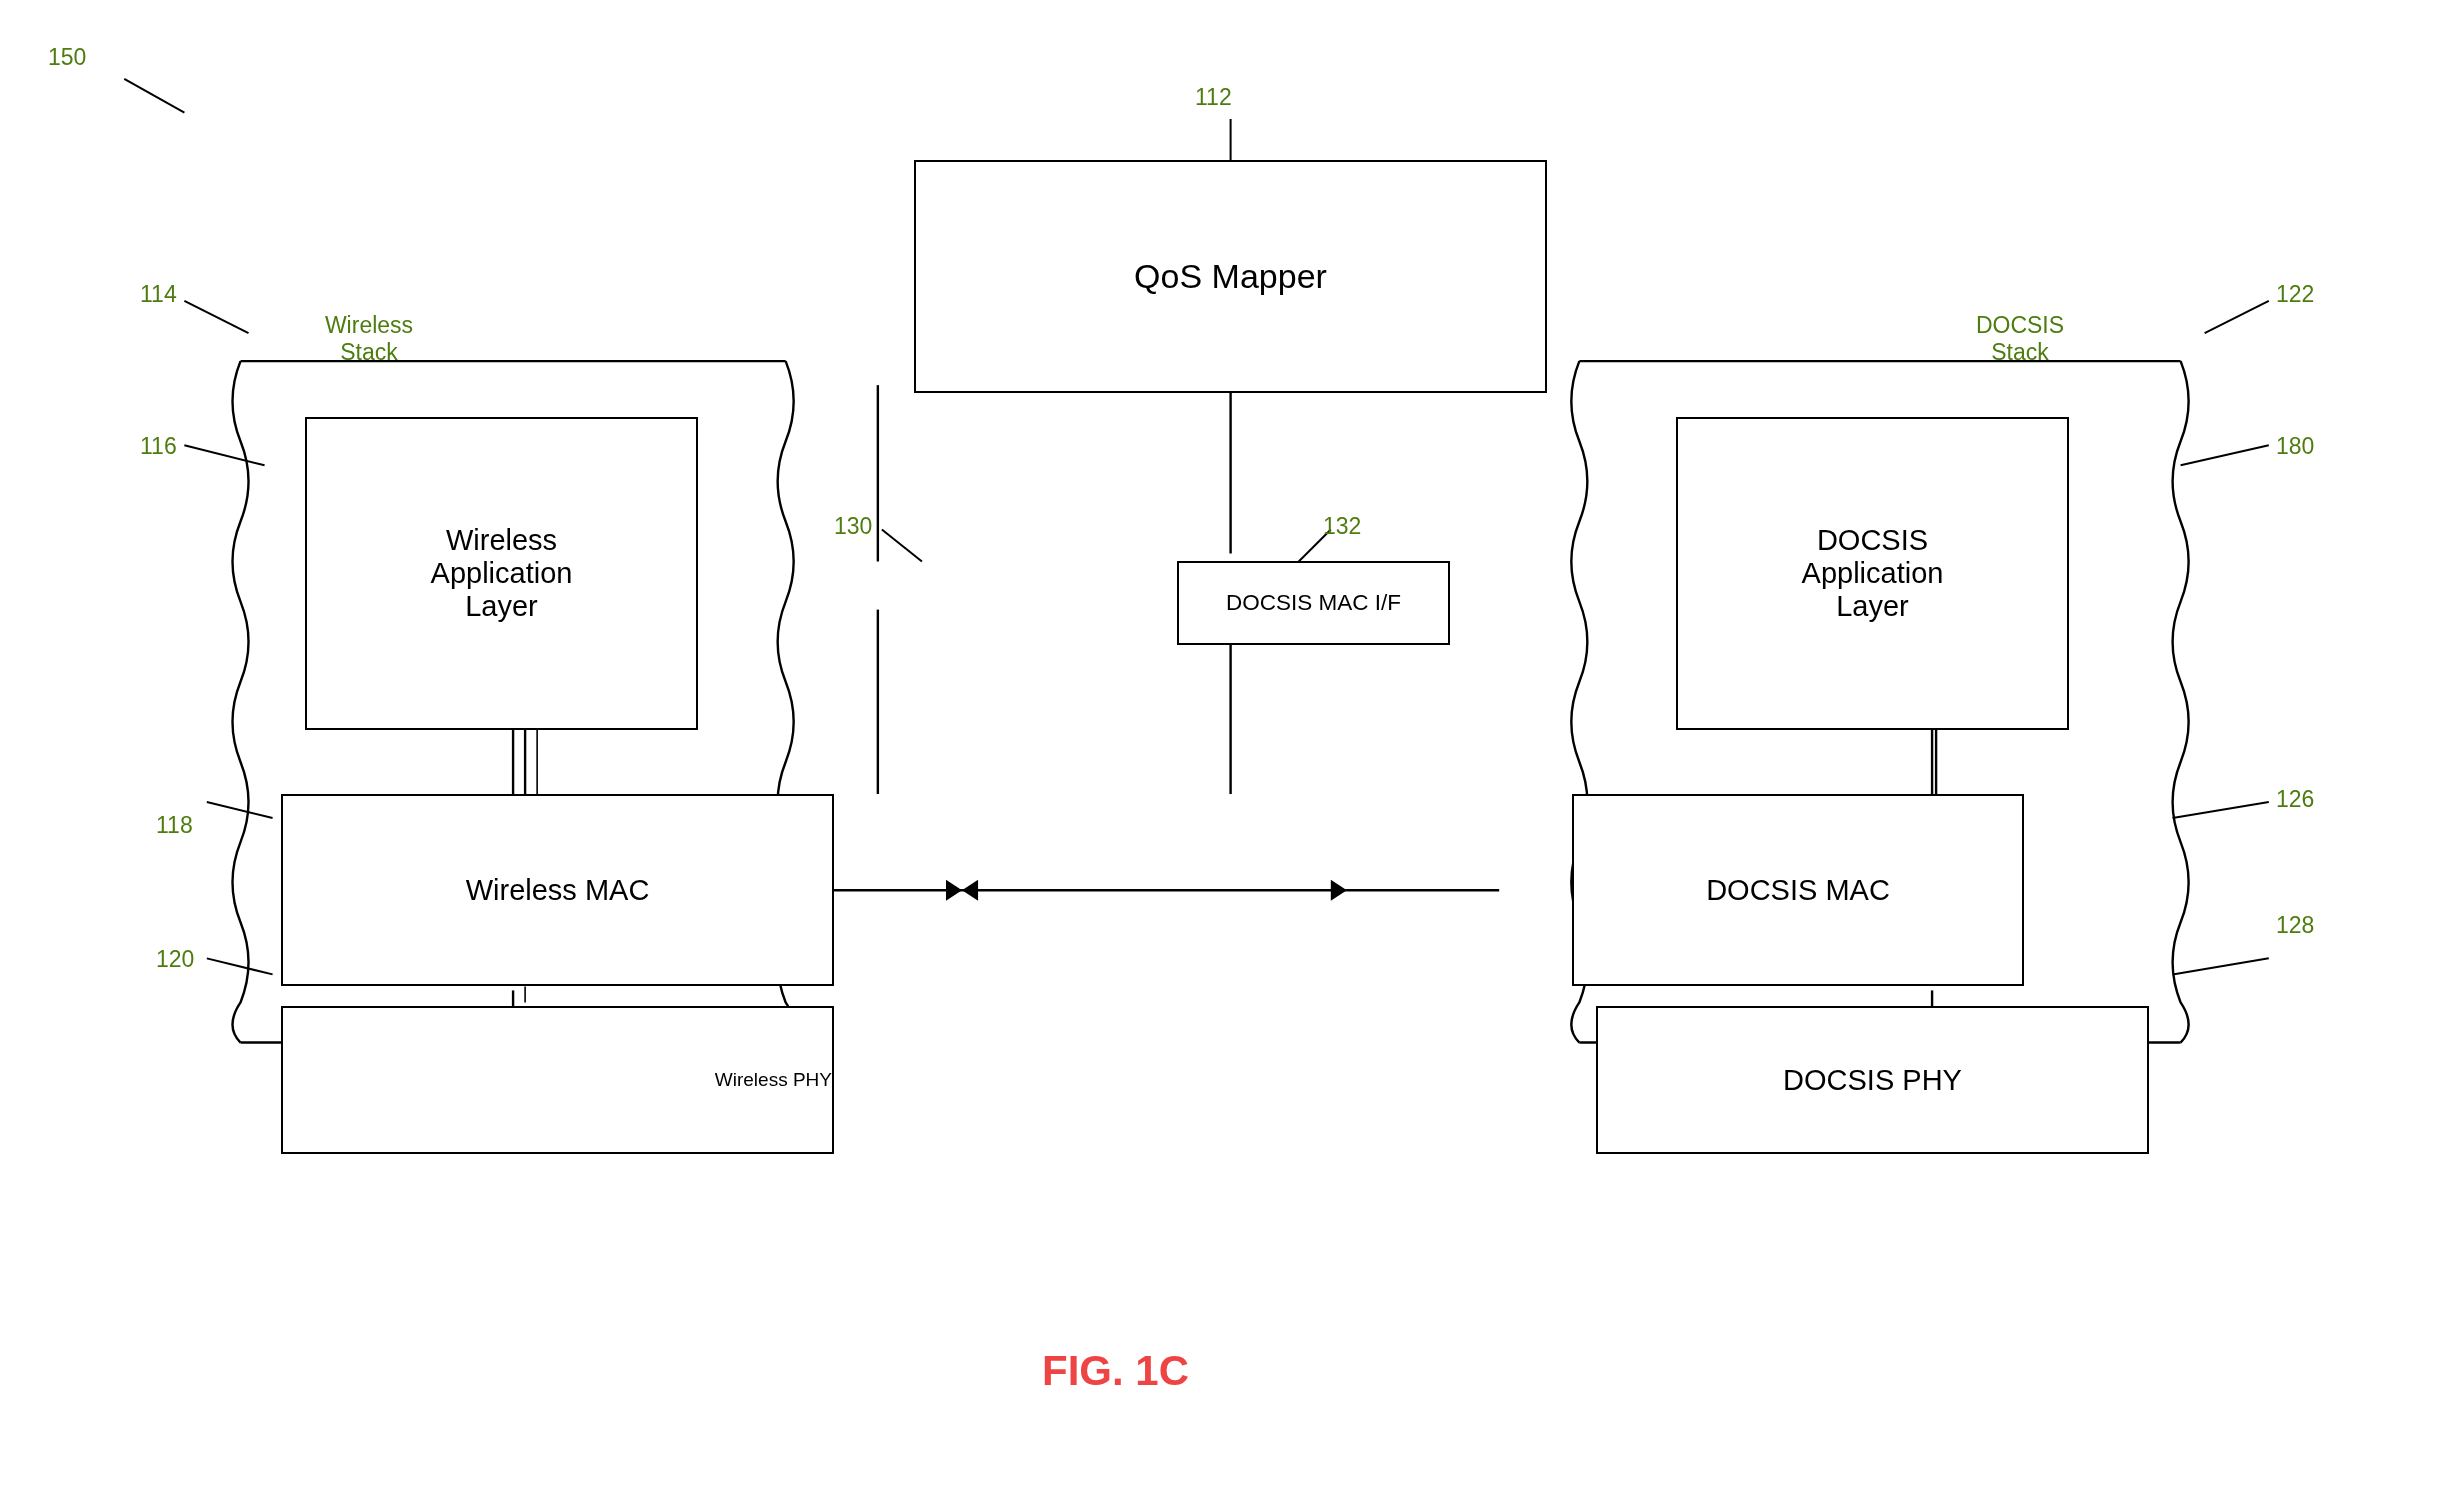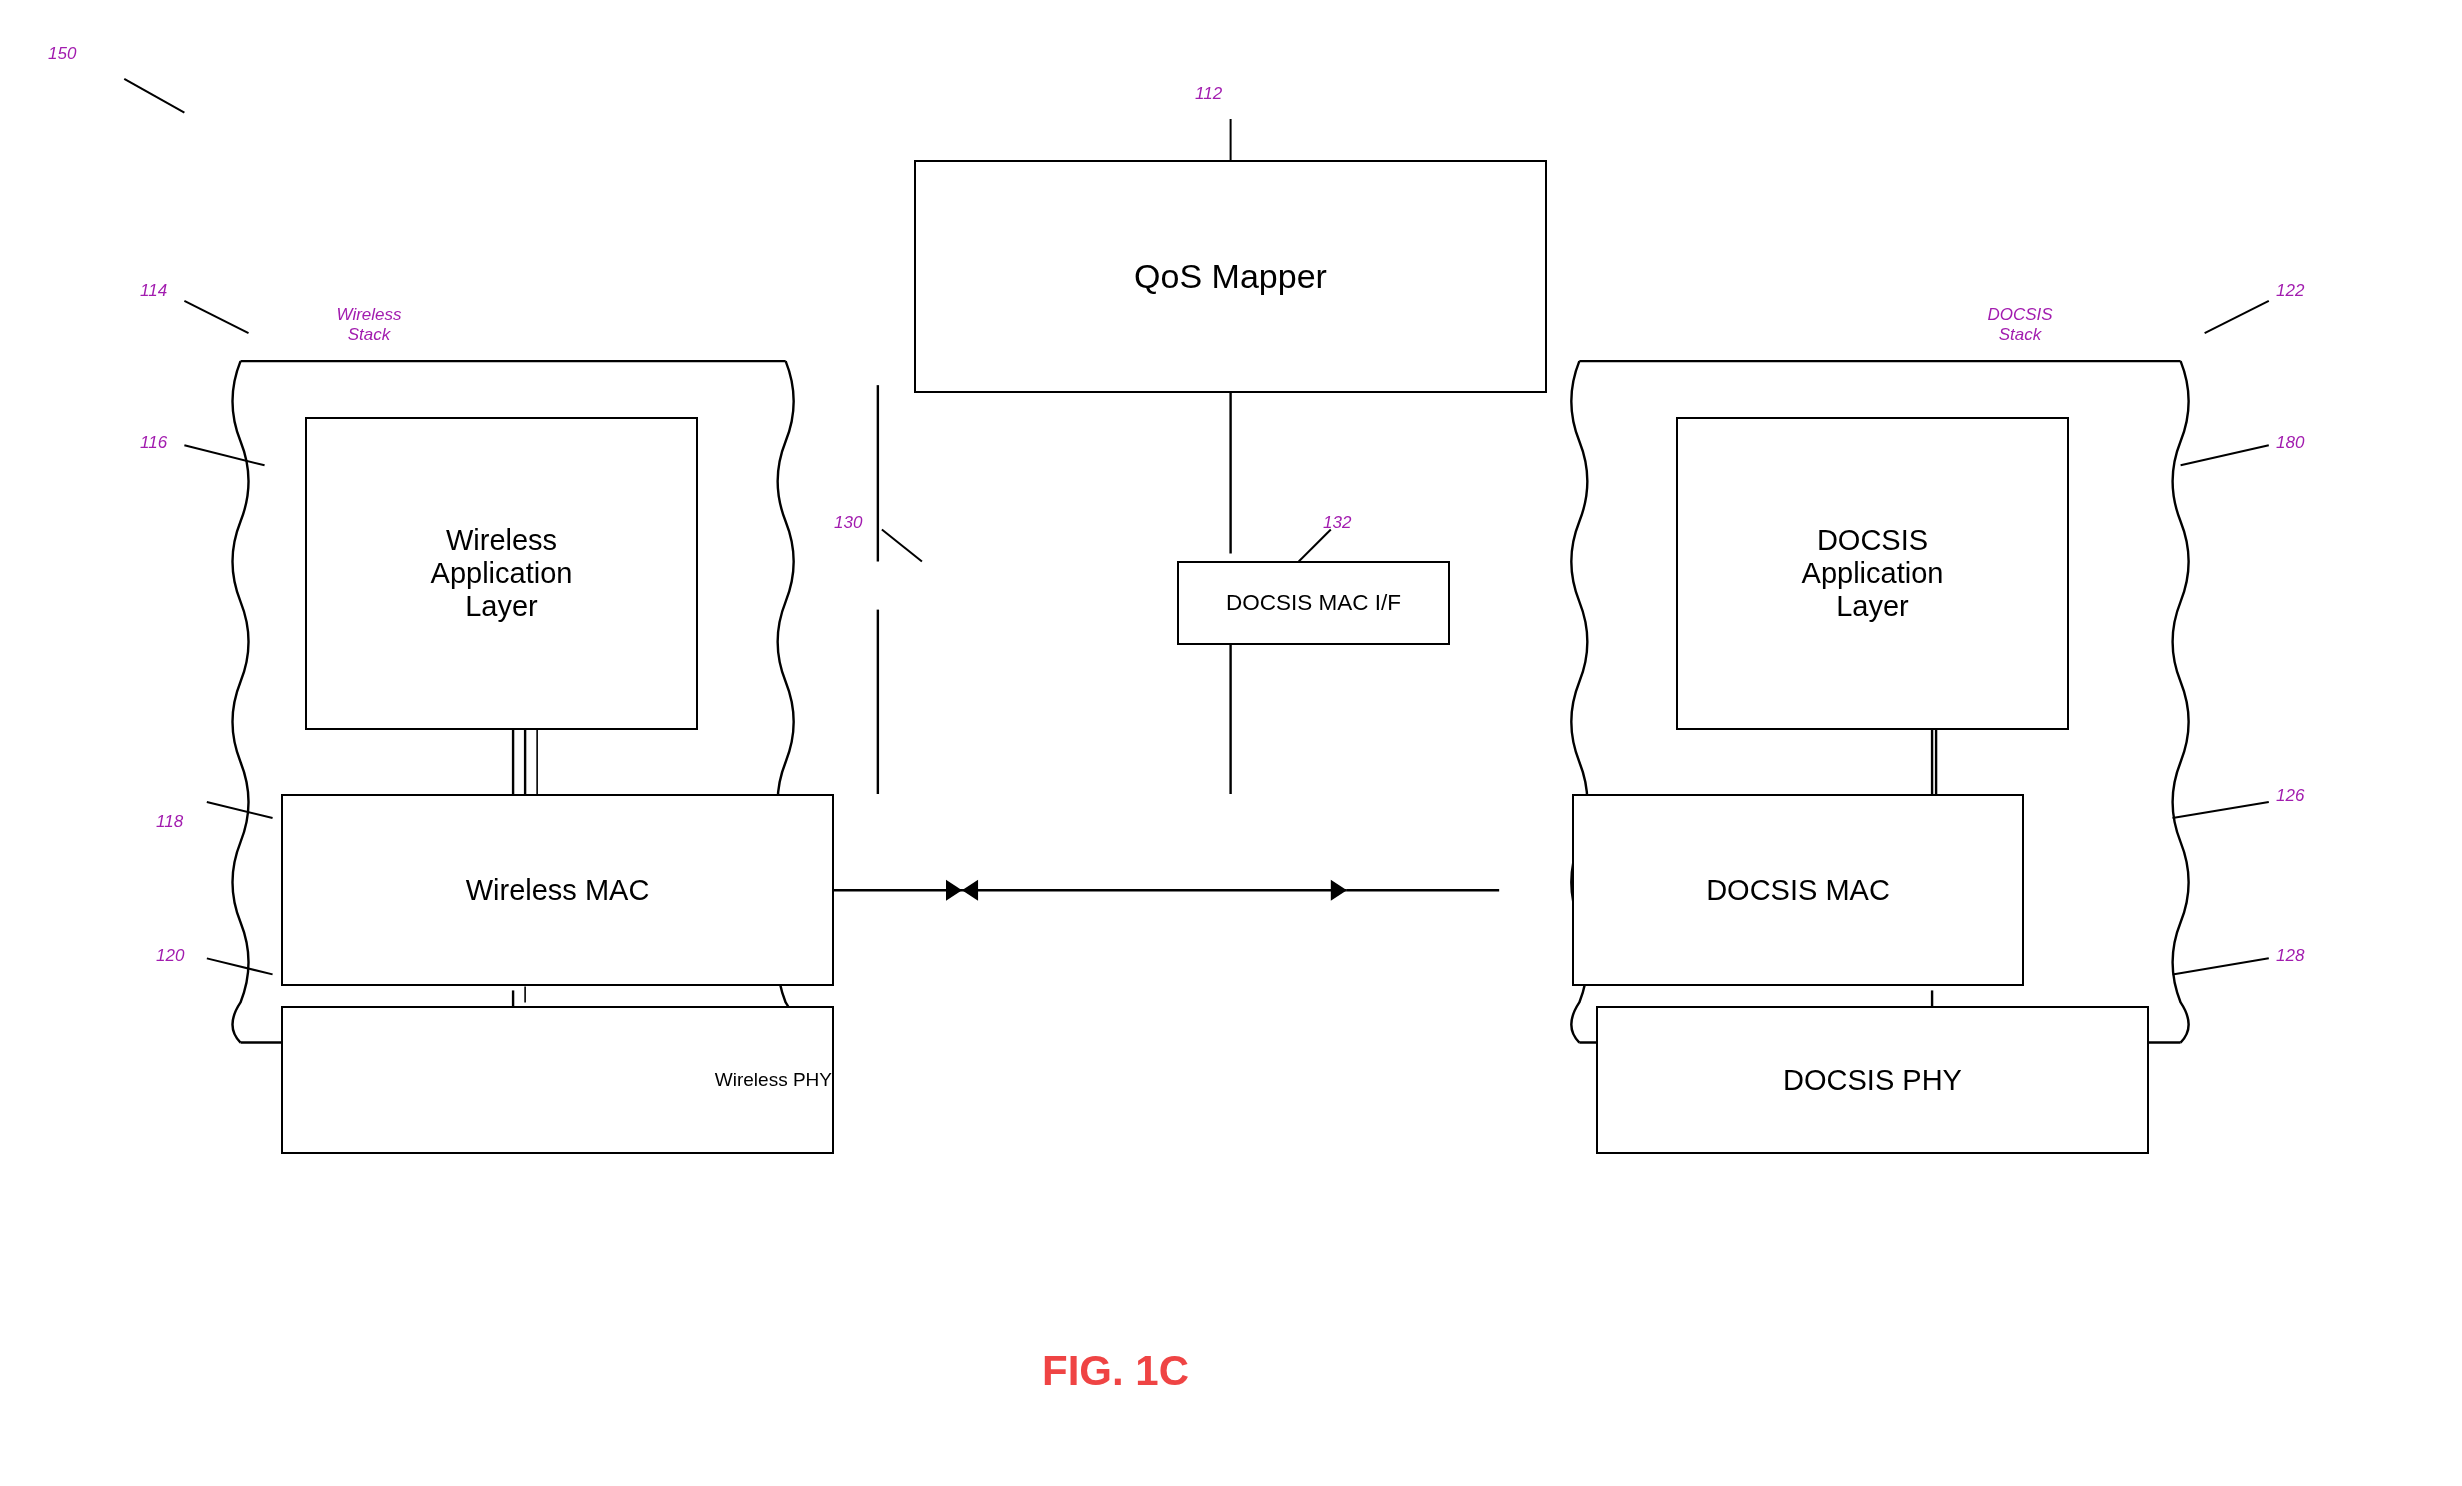--- a/index.html
+++ b/index.html
@@ -11,24 +11,23 @@
       position: relative;
       overflow: hidden;
     }
     .diagram-container {
       position: absolute;
       top: 0; left: 0;
       width: 100%; height: 100%;
     }
     .label {
       position: absolute;
-      font-size: 17px;
-      color: #a21caf;
-      font-family: Arial, sans-serif;
-      font-style: italic;
+      font-size: 23px;
+      color: #4d7c0f;
+      font-family: Arial, sans-serif;
     }
     
     .box {
       position: absolute;
       border: 2.4px solid #000;
       background: #fff;
       display: flex;
       align-items: center;
       justify-content: center;
       text-align: center;
@@ -146,21 +145,21 @@
 
   <div class="label" style="left:1940px; top:285px; white-space:pre-line; text-align:center; width:160px;">
     <span style="white-space:pre-line;">DOCSIS
 Stack</span>
   </div>
 
   <div class="label" style="left:2276px; top:433px;">180</div>
 
   <div class="label" style="left:2276px; top:786px;">126</div>
 
-  <div class="label" style="left:2276px; top:946px;">128</div>
+  <div class="label" style="left:2276px; top:912px;">128</div>
 
   <div class="label" style="left:834px; top:513px;">130</div>
 
   <div class="label" style="left:1323px; top:513px;">132</div>
 
   <div class="box" style="left:914px; top:160px; width:633px; height:233px; font-size:34px;">
     <span>QoS Mapper</span>
   </div>
 
 

